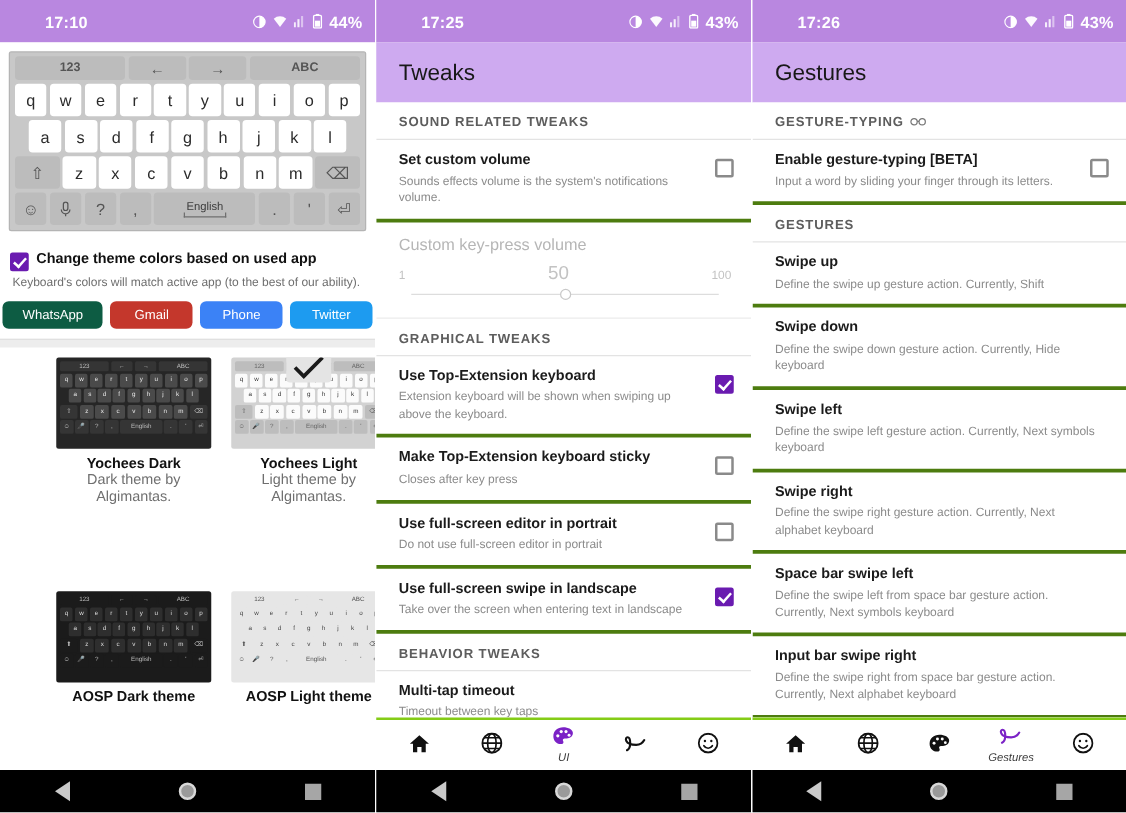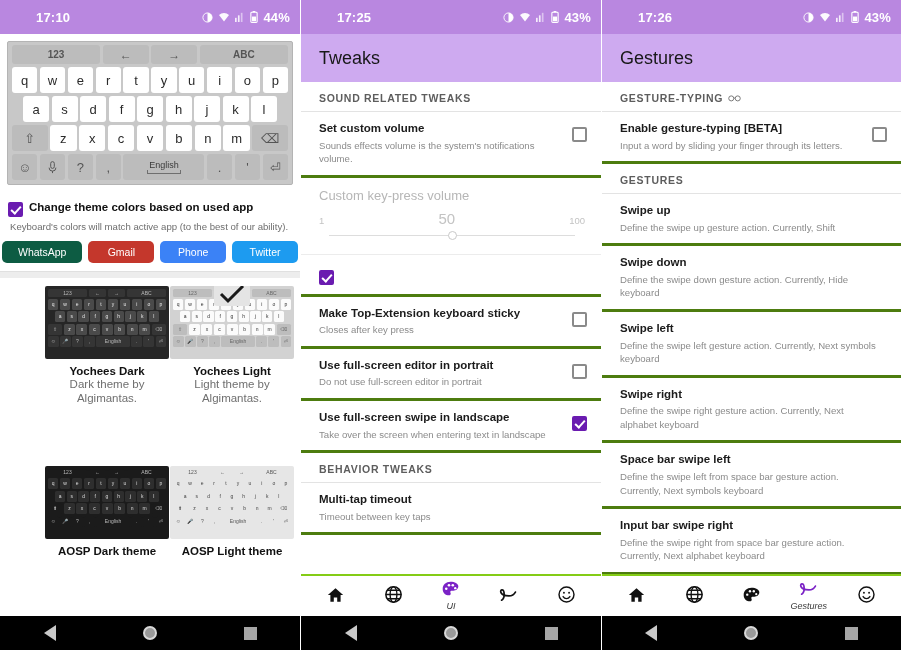--- a/index.html
+++ b/index.html
@@ -135,21 +135,21 @@
   .to-title { font-size: 11.5px; font-weight: bold; color: #111; }
   .to-sub { font-size: 9.6px; color: #6e6e6e; margin: 4px 2px 6px 2px; }
   .chips { display: flex; gap: 6px; padding: 0 2px 8px 2px; }
   .chip {
     flex: 1 1 0; border-radius: 5px; text-align: center;
     font-size: 10.5px; color: #fff; padding: 5px 16px; font-weight: normal;
   }
   .divider-strong { height: 7px; background: #ededed; border-top:1px solid #e0e0e0; }
 
   .themes-grid {
-    display: grid; grid-template-columns: 1fr 1fr; gap: 1px;
+    display: grid; grid-template-columns: 1fr 1fr; gap: 16px;
     padding: 8px 8px 0 8px; flex: 1 1 auto; overflow: hidden; margin-left: 37px;
   }
   .theme-cell { display: flex; flex-direction: column; align-items: center; padding-bottom: 6px; }
   .tc-prev {
     width: 124px; height: 73px; border-radius: 2px; position: relative; overflow: hidden;
   }
   .tc-prev.dark { background: #262626; }
   .tc-prev.light { background: #d2d2d2; }
   .tc-prev.aosp-dark { background: #1b1b1b; }
   .tc-prev.aosp-light { background: #e6e6e6; }
@@ -603,22 +603,27 @@
         <div class="slider-vals">
           <span class="sv-min">1</span>
           <span class="sv-cur">50</span>
           <span class="sv-max">100</span>
         </div>
         <div class="slider-track">
           <span class="slider-thumb"></span>
         </div>
       </div>
 
-
-      <div class="list-item">
+      <div class="section-header">GRAPHICAL TWEAKS</div>
+
+      <div class="list-item">
+        <div class="li-text">
+          <div class="li-title">Use Top-Extension keyboard</div>
+          <div class="li-sub">Extension keyboard will be shown when swiping up above the keyboard.</div>
+        </div>
         <span class="checkbox checked"></span>
       </div>
 
       <div class="list-item">
         <div class="li-text">
           <div class="li-title">Make Top-Extension keyboard sticky</div>
           <div class="li-sub">Closes after key press</div>
         </div>
         <span class="checkbox"></span>
       </div>

